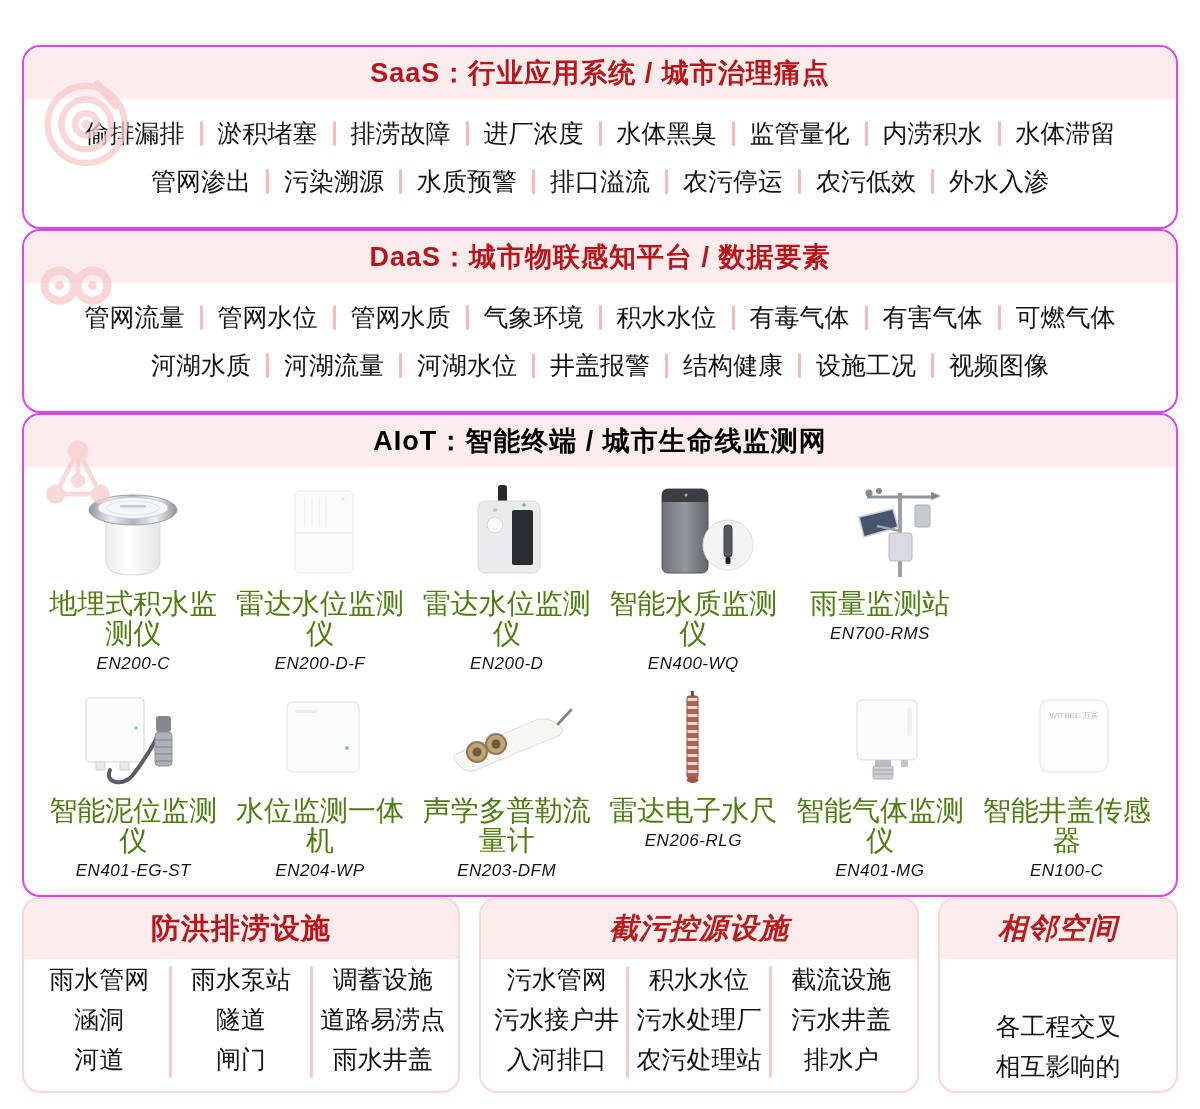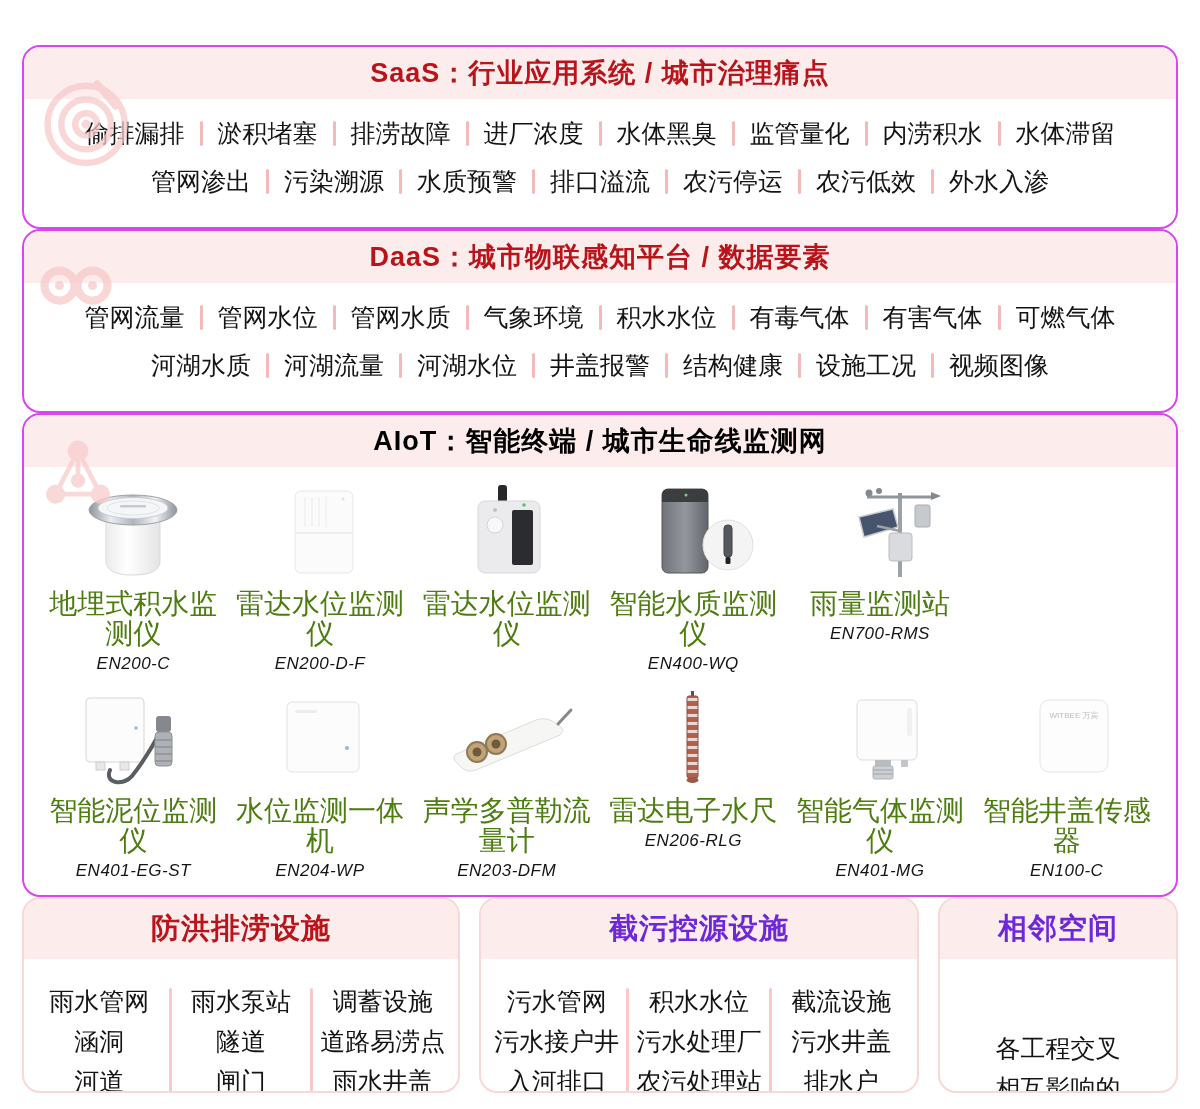--- a/index.html
+++ b/index.html
@@ -16,21 +16,21 @@
     position:relative; border:2px solid #d946ef; border-radius:18px;
     background:#fff; overflow:hidden; margin-bottom:0;
   }
   .card-header {
     height:52px; background:#fdecec;
     display:flex; align-items:center; justify-content:center;
   }
   .card-title { font-size:27px; font-weight:bold; letter-spacing:1px; }
   .title-dark   { color:#b8141a; }
   .title-mid    { color:#000000; }
-  .title-bright { color:#6d28d9; }
+  .title-bright { color:#b91c1c;font-style:italic; }
 
   .wm-icon { position:absolute; pointer-events:none; opacity:.75; }
 
   
   .tag-rows { padding:10px 44px 22px; }
   .tag-row {
     height:48px; display:flex; align-items:center; justify-content:center;
     font-size:25px; color:#141414; font-weight:500; white-space:nowrap;
   }
   .sep {
@@ -55,21 +55,21 @@
   .bbox {
     border:2px solid #f9d7d7; border-radius:18px; background:#fff;
     overflow:hidden; height:196px;
   }
   .bbox-1 { width:438px; } .bbox-2 { width:440px; } .bbox-3 { width:240px; }
   .bbox-header {
     height:60px; background:#fdecec;
     display:flex; align-items:center; justify-content:center;
   }
   .bbox-title { font-size:29px; font-weight:bold; letter-spacing:1px; }
-  .bbox-body { display:flex; align-items:stretch; padding:22px 6px 0; }
+  .bbox-body { display:flex; align-items:stretch; padding:0 6px 0; }
   .bcol { flex:1; text-align:center; }
   .bline { font-size:25px; line-height:40px; white-space:nowrap; }
   .vdiv { width:3px; background:#f7caca; border-radius:2px; margin-top:6px; height:112px; align-self:center; }
   .bbox-3 .bbox-body { justify-content:flex-start;margin-top:47px; }
 </style>
 </head>
 <body>
 
 <svg width="0" height="0" style="position:absolute" aria-hidden="true">
   <defs>
@@ -263,20 +263,21 @@
           <svg viewBox="0 0 150 100">
             <rect x="66" y="2" width="9" height="20" rx="3" fill="#26282b"></rect>
             <rect x="46" y="18" width="62" height="72" rx="7" fill="#ebebed" stroke="#d8d8da"></rect>
             <rect x="80" y="27" width="21" height="55" rx="2" fill="#2a2c2f"></rect>
             <circle cx="63" cy="42" r="8" fill="#f8f8f8" stroke="#d5d5d7"></circle>
             <circle cx="63" cy="27" r="2" fill="#bfc2c5"></circle>
             <circle cx="92" cy="22" r="1.8" fill="#5bc07a"></circle>
           </svg>
         </div>
         <div class="product-name">雷达水位监测仪</div>
+        <div class="product-model">EN200-D</div>
       </div>
 
       <div class="product">
         <div class="product-img">
           <svg viewBox="0 0 150 100">
             <rect x="44" y="6" width="46" height="84" rx="6" fill="url(#grayG)" stroke="#53565b"></rect>
             <path d="M44 12 Q44 6 50 6 L84 6 Q90 6 90 12 L90 19 L44 19 Z" fill="#3b3d41"></path>
             <circle cx="68" cy="12" r="1.5" fill="#6fd08a"></circle>
             <circle cx="110" cy="62" r="25" fill="#f4f4f4" stroke="#e0e0e0"></circle>
             <rect x="106" y="42" width="8" height="32" rx="3.5" fill="#55585d" stroke="#3e4145"></rect>

